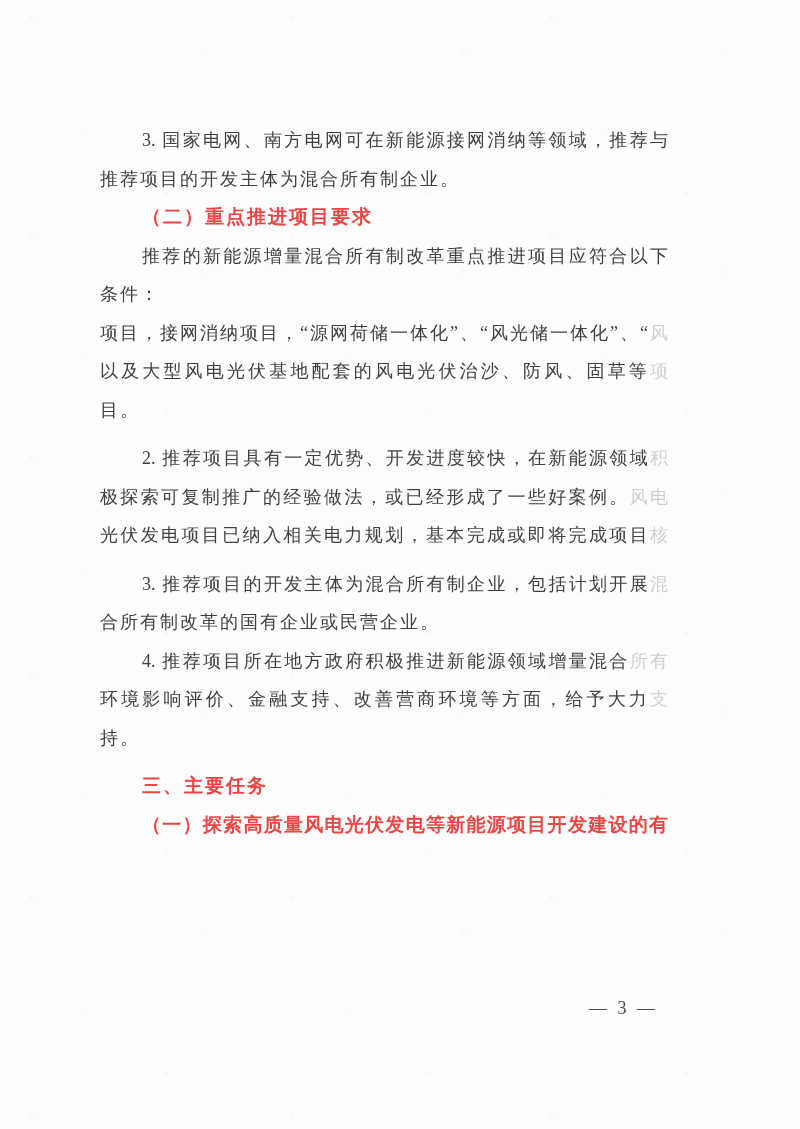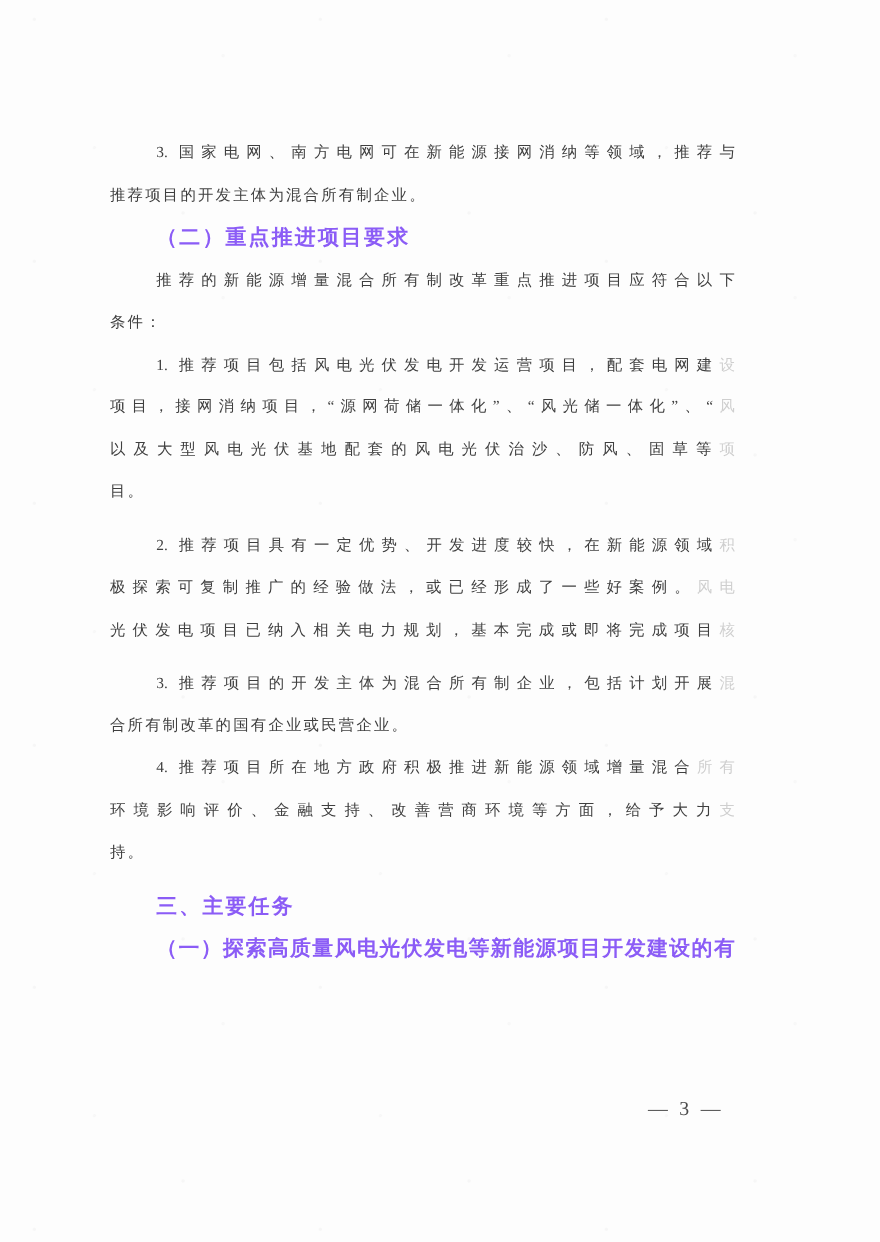--- a/index.html
+++ b/index.html
@@ -26,39 +26,39 @@
       radial-gradient(circle at 64% 88%, rgba(120,120,120,.05) 0 1px, transparent 2px);
     background-size:260px 220px;
     pointer-events:none;
   }
   .doc-body{
     position:absolute;
     left:100px;top:121px;
     width:568px;
   }
   .line{
-    font-size:14px;
+    font-size:18px;
     line-height:38.5px;
     height:38.5px;
     letter-spacing:2px;
     white-space:nowrap;
     overflow:hidden;
   }
   .line.justify{
     letter-spacing:0;
     white-space:normal;
     text-align:justify;
     text-align-last:justify;
     text-justify:inter-character;
   }
   .line.indent{padding-left:42px;}
   .line.bold{
     font-weight:bold;
     font-family:Liberation Sans, sans-serif;
-    color:#8b5cf6;
+    color:#ef4444;
     font-size:19px;
   }
   .line.gap{margin-top:10px;}
   .faded{color:#a9a9a9;opacity:.55;}
   .page-number{
     position:absolute;
     top:998px;right:142px;
     font-size:18px;
     line-height:20px;
     letter-spacing:3px;
@@ -68,21 +68,20 @@
 </head>
 <body>
 
 <div class="page">
   <div class="doc-body">
       <div class="line indent justify">3. 国家电网、南方电网可在新能源接网消纳等领域，推荐与</div>
       <div class="line">推荐项目的开发主体为混合所有制企业。</div>
       <div class="line bold indent">（二）重点推进项目要求</div>
       <div class="line indent justify">推荐的新能源增量混合所有制改革重点推进项目应符合以下</div>
       <div class="line">条件：</div>
-      <div class="line indent justify"><span>1. 推荐项目包括风电光伏发电开发运营项目，配套电网建</span><span class="faded">设</span></div>
       <div class="line justify"><span>项目，接网消纳项目，“源网荷储一体化”、“风光储一体化”、“</span><span class="faded">风</span></div>
       <div class="line justify"><span>以及大型风电光伏基地配套的风电光伏治沙、防风、固草等</span><span class="faded">项</span></div>
       <div class="line">目。</div>
       <div class="line indent justify gap"><span>2. 推荐项目具有一定优势、开发进度较快，在新能源领域</span><span class="faded">积</span></div>
       <div class="line justify"><span>极探索可复制推广的经验做法，或已经形成了一些好案例。</span><span class="faded">风电</span></div>
       <div class="line justify"><span>光伏发电项目已纳入相关电力规划，基本完成或即将完成项目</span><span class="faded">核</span></div>
       <div class="line indent justify gap"><span>3. 推荐项目的开发主体为混合所有制企业，包括计划开展</span><span class="faded">混</span></div>
       <div class="line">合所有制改革的国有企业或民营企业。</div>
       <div class="line indent justify"><span>4. 推荐项目所在地方政府积极推进新能源领域增量混合</span><span class="faded">所有</span></div>
       <div class="line justify"><span>环境影响评价、金融支持、改善营商环境等方面，给予大力</span><span class="faded">支</span></div>

